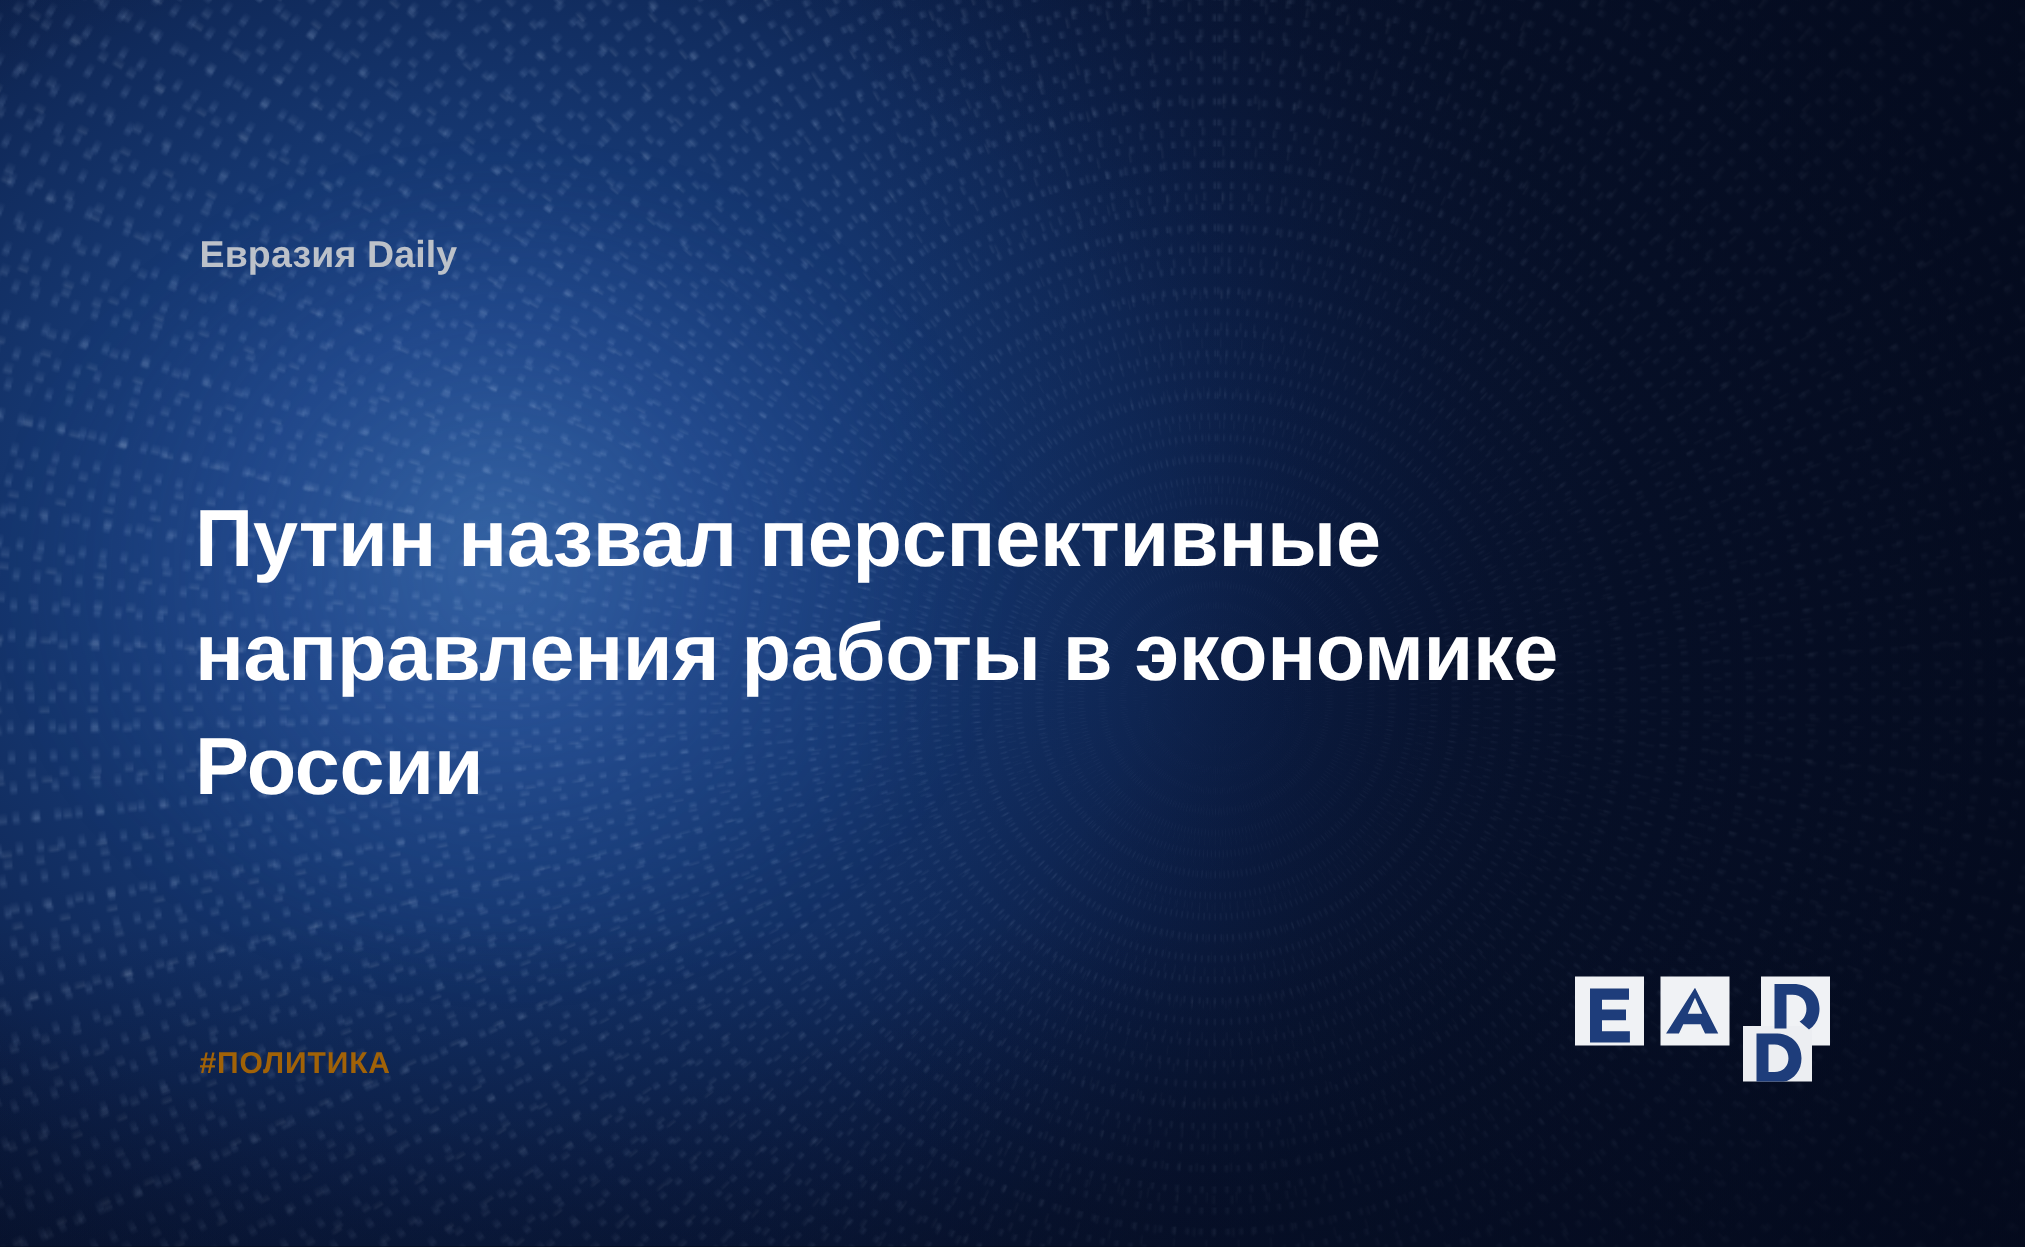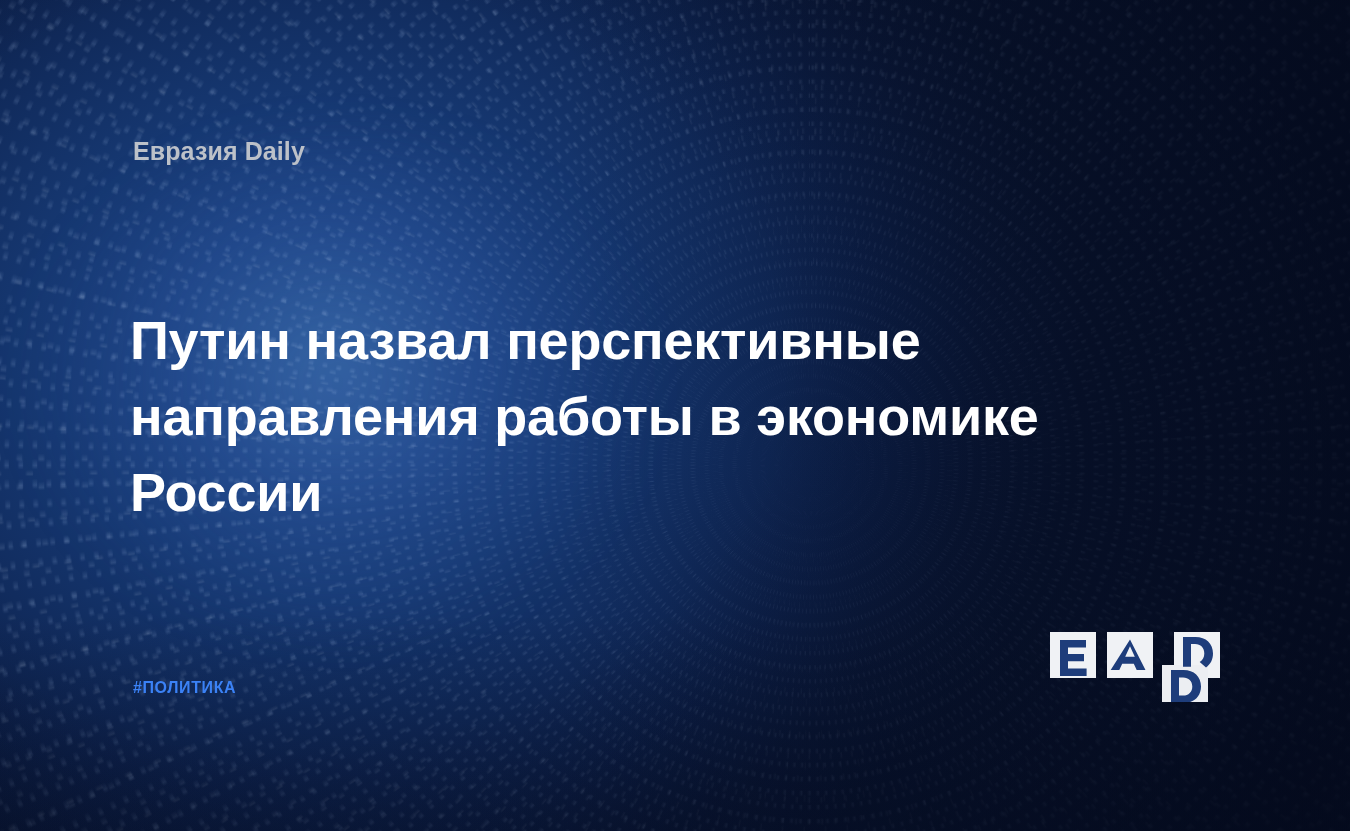--- a/index.html
+++ b/index.html
@@ -217,20 +217,21 @@
     height: 26%;
     background: linear-gradient(180deg,
         rgba(5,12,34,0) 0%,
         rgba(5,12,34,0.38) 100%);
   }
 
   
   .content {
     position: absolute;
     inset: 0;
+    margin-top: 19px;
   }
 
   .brand {
     position: absolute;
     left: 133px;
     top: 137px;
     font-size: 25px;
     font-weight: bold;
     color: #bcc1c9;
     letter-spacing: 0.1px;
@@ -246,23 +247,23 @@
     font-weight: bold;
     line-height: 76px;
     color: #ffffff;
     letter-spacing: -0.2px;
   }
 
   .hashtag {
     position: absolute;
     left: 133px;
     top: 679px;
-    font-size: 16px;
+    font-size: 20px;
     font-weight: bold;
-    color: #3b82f6;
+    color: #a16207;
     letter-spacing: 0.6px;
     white-space: nowrap;
   }
 
   
   .logo {
     position: absolute;
     left: 1048px;
     top: 630px;
     width: 176px;

